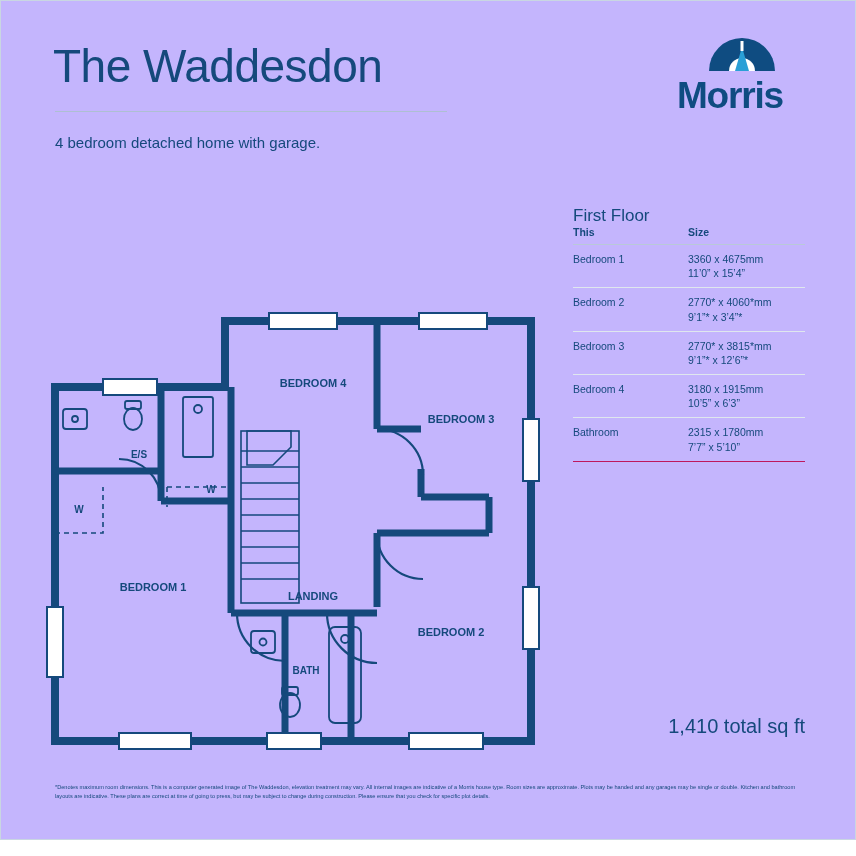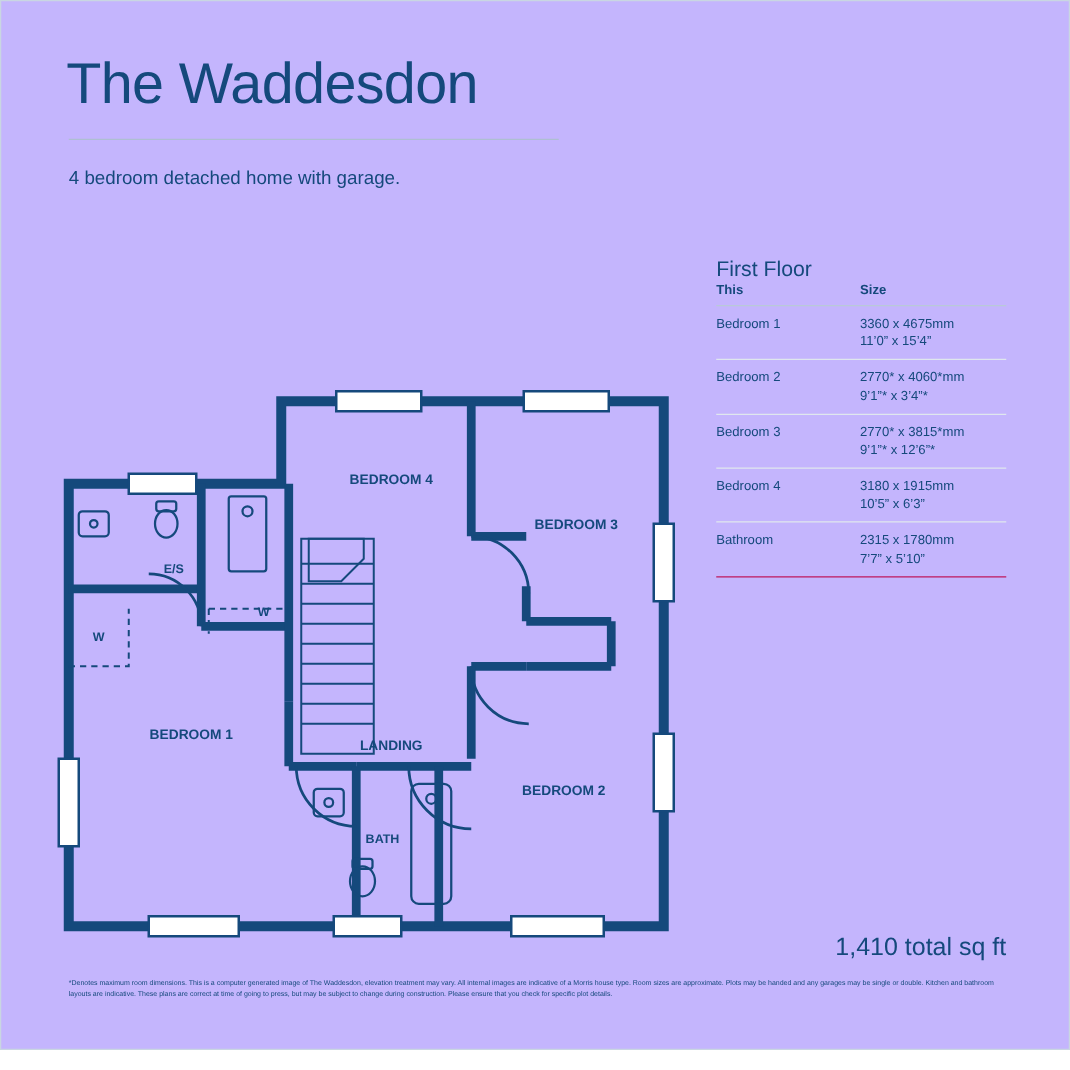--- a/index.html
+++ b/index.html
@@ -63,21 +63,21 @@
   }
   table.schedule td{
     vertical-align:top;padding:7px 0 7px 0;
     border-bottom:1px solid #dfe7ee;color:#15497c;line-height:1.35;
   }
   table.schedule td.room{width:115px;}
   table.schedule tr:last-child td{border-bottom:1px solid #be185d;}
 
   .totalsqft{
     position:absolute;left:572px;top:714px;width:232px;
-    text-align:right;font-size:20px;color:#15497c;margin-top:32px;
+    text-align:right;font-size:20px;color:#15497c;
   }
 
   
   .plan{
     position:absolute;left:40px;top:300px;width:510px;height:460px;
   }
   .plan svg{display:block;}
 
   
   .footer{
@@ -87,20 +87,29 @@
 </style>
 </head>
 <body>
 
 <div class="page">
 
   <div class="title">The Waddesdon</div>
   <div class="title-rule"></div>
   <div class="subtitle">4 bedroom detached home with garage.</div>
 
+  <div class="logo">
+    <svg class="logo-mark" width="66" height="36" viewBox="0 0 66 36">
+      <path d="M0,36 A33,33 0 0 1 66,36 Z" fill="#0f4c81"></path>
+      <path d="M20,36 A13,13 0 0 1 46,36 Z" fill="#ffffff"></path>
+      <path d="M33,12 L40,36 L26,36 Z" fill="#2a9fd6"></path>
+      <rect x="31.5" y="6" width="3" height="10" fill="#ffffff"></rect>
+    </svg>
+    <div class="logo-word">Morris</div>
+  </div>
 
   <div class="panel">
     <div class="panel-title">First Floor</div>
     <table class="schedule">
       <thead>
         <tr>
           <th>This</th>
           <th>Size</th>
         </tr>
       </thead>

